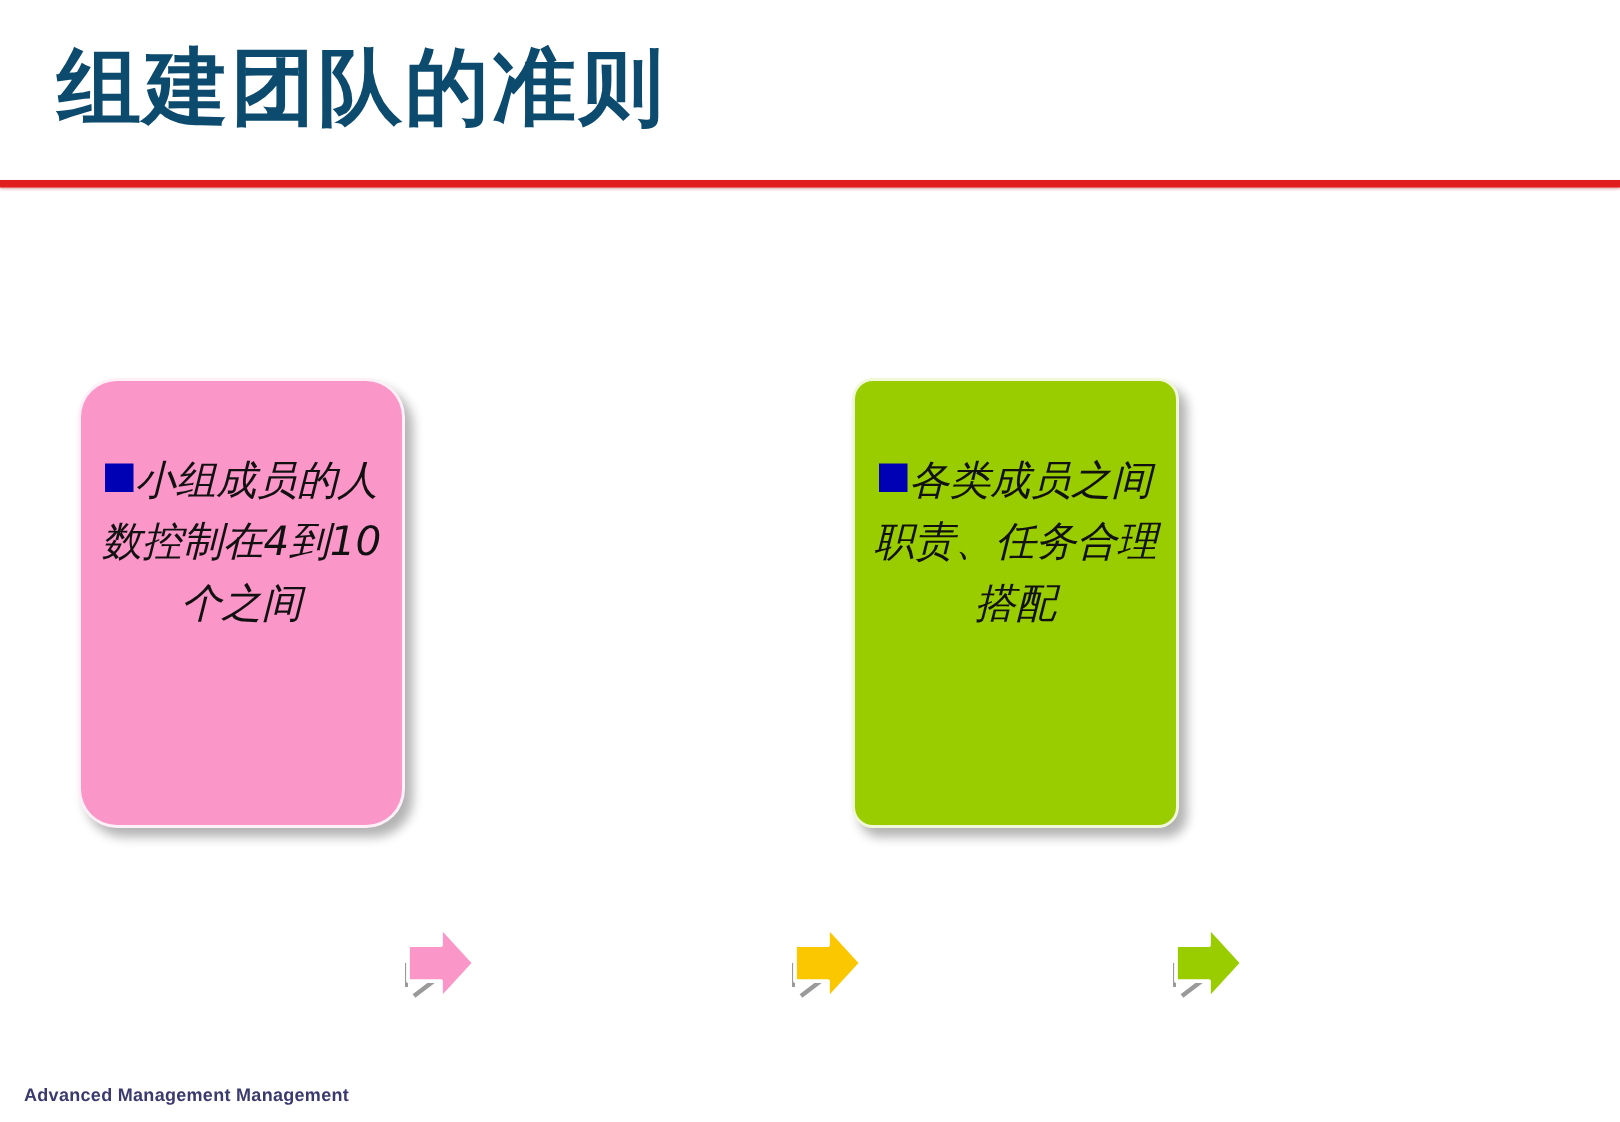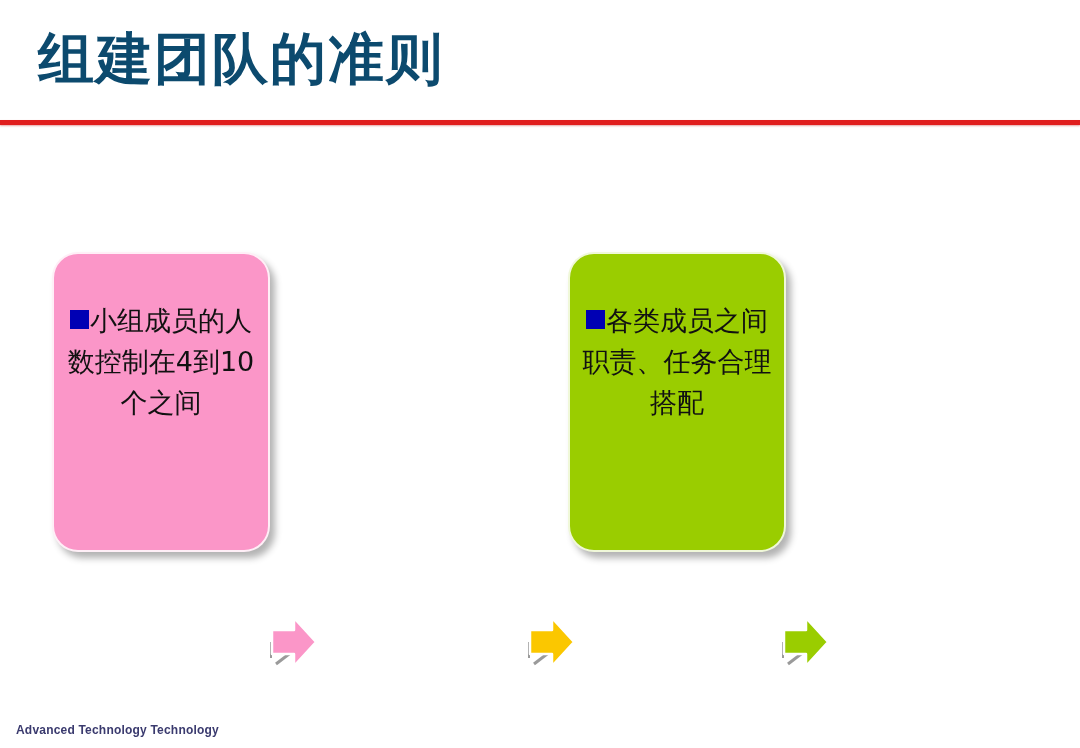--- a/index.html
+++ b/index.html
@@ -47,20 +47,21 @@
     box-shadow: 0 1px 2px rgba(180,0,0,0.35);
   }
 
   
   .flow {
     position: absolute;
     left: 0;
     top: 252px;
     width: 1080px;
     height: 310px;
+    font-style: italic;
   }
 
   .node {
     position: absolute;
     top: 0;
     width: 218px;
     height: 300px;
     border-radius: 26px;
     box-sizing: border-box;
     padding: 46px 12px 10px 12px;
@@ -83,21 +84,21 @@
     width: 19px;
     height: 19px;
     background: #0000B4;
     vertical-align: 1px;
     margin-right: 1px;
   }
 
   
   .n1 { left: 52px;  background: #FB96C8; }
   .n2 { left: 310px; background: #FBC700; }
-  .n3 { left: 568px; background: #9ACD00; }
+  .n3 { left: 568px; background: #9ACD00; border-radius: 14px; }
   .n4 { left: 822px; width: 208px; background: #96C8F5; }
 
   
   .arrow {
     position: absolute;
     top: 360px;
     width: 54px;
     height: 62px;
   }
   .a1 { left: 266px; }
@@ -159,15 +160,15 @@
         <path d="M4 30 L4 46 L6 46 L6 30 Z" fill="#9a9a9a"></path>
         <path d="M10 20 L10 42 L12 42 L12 20 Z" fill="#ffffff"></path>
         <path d="M10 52 L44 26" stroke="#9a9a9a" stroke-width="3" fill="none"></path>
         <path d="M6 18 L28 18 L28 6 L50 30 L28 54 L28 42 L6 42 Z" fill="#9ACD00" stroke="#ffffff" stroke-width="2.5" stroke-linejoin="round"></path>
       </svg>
     </div>
 
 
   </div>
 
-  <div class="footer">Advanced Technology Technology</div>
+  <div class="footer">Advanced Management Management</div>
 
 </div>
 
 </body></html>

